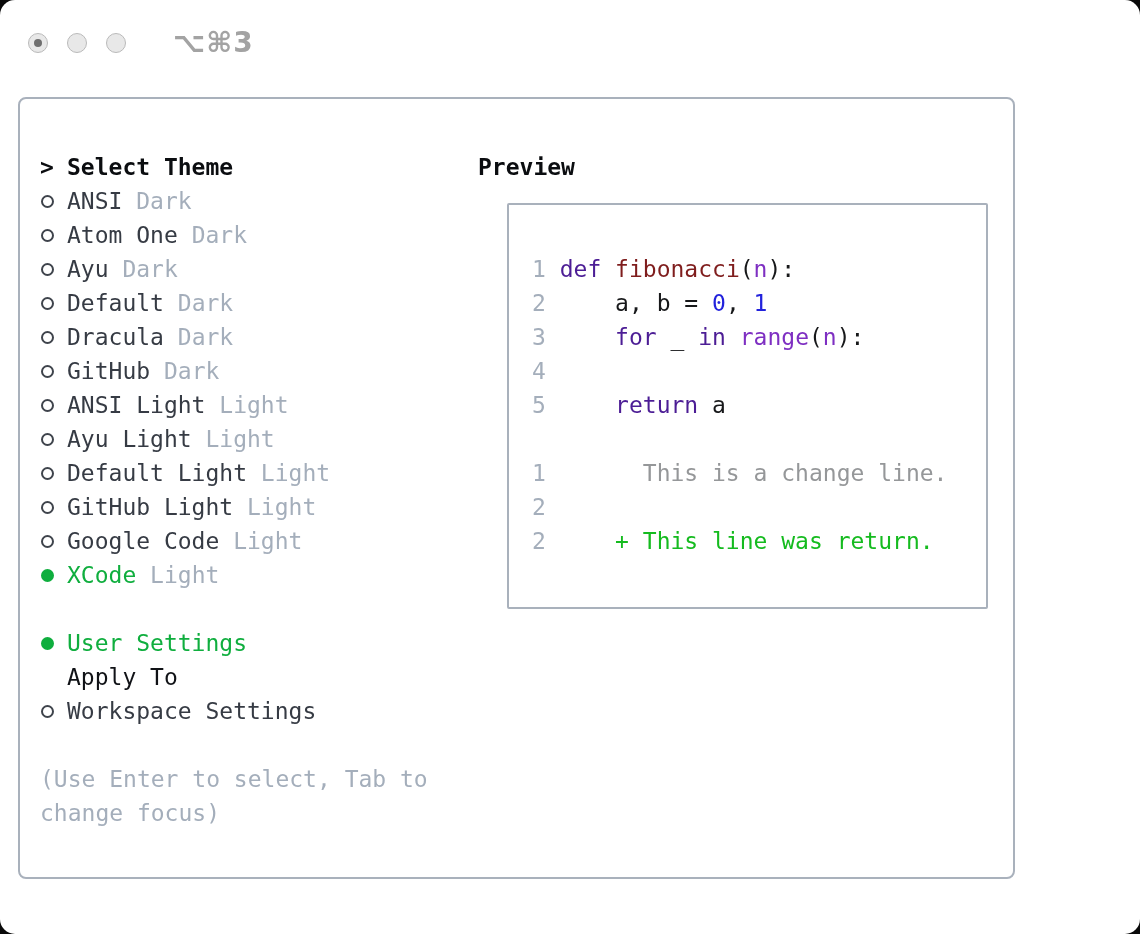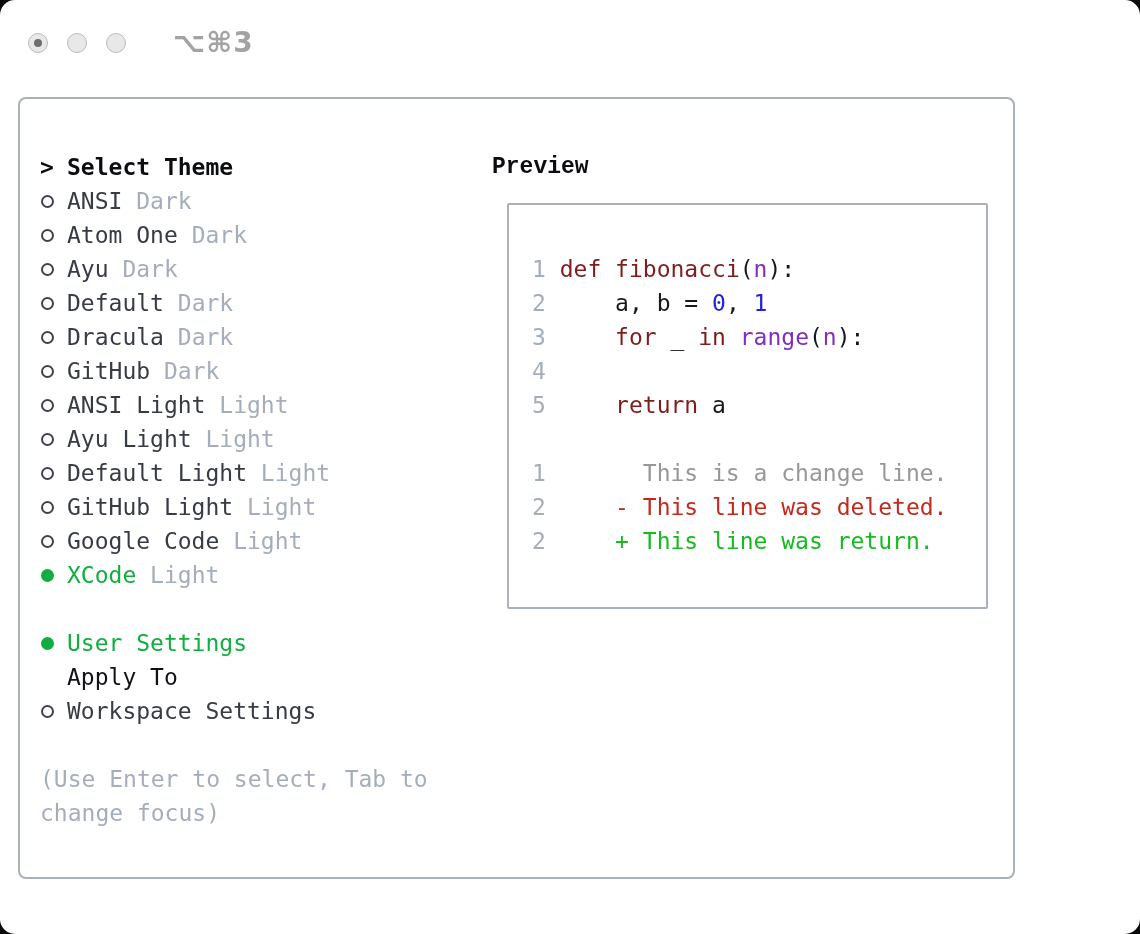--- a/index.html
+++ b/index.html
@@ -40,31 +40,31 @@
   .radio.sel { background:#0fae3e; border-color:#0fae3e; }
   .prompt { color:#0b0d10; font-weight:bold; }
   .hdr { color:#0b0d10; font-weight:bold; }
   .subhdr { color:#101216; }
   .item-name { color:#363b44; }
   .item-name.sel { color:#0fae3e; }
   .item-tag { color:#a4aebb; }
   .muted { color:#a4aebb; }
   
   .preview-hdr {
-    position:absolute; left:472px; top:51px; height:34px;
-    display:flex; align-items:center; font-size:23px;font-family:Liberation Mono, monospace;
+    position:absolute; left:458px; top:51px; height:34px;
+    display:flex; align-items:center; font-size:23px;
   }
   .preview-box {
     position:absolute; left:487px; top:104px; width:481px; height:406px;
     border:2px solid #a9b1bc; border-radius:2px; background:#fff;
     padding:47px 0 0 23px; overflow:hidden;
   }
   .code-line { height:34px; display:flex; align-items:center; white-space:pre; font-size:23px; }
   .ln { color:#a4aebb; }
-  .c-kw { color:#7f1d1d; }
+  .c-kw { color:#4c1d95; }
   .c-fn { color:#7f1d1d; }
   .c-nm { color:#2222dc; }
   .c-pm { color:#7e2fc2; }
   .c-pl { color:#17181a; }
   .c-ctx { color:#959799; }
   .c-del { color:#c5291b; }
   .c-add { color:#15bb1f; }
 </style>
 </head>
 <body>
@@ -112,18 +112,18 @@
 
     <div class="preview-box">
 
     <div class="code-line"><span class="ln">1 </span><span class="c-kw">def</span><span class="c-pl"> </span><span class="c-fn">fibonacci</span><span class="c-pl">(</span><span class="c-pm">n</span><span class="c-pl">):</span></div>
         <div class="code-line"><span class="ln">2 </span><span class="c-pl">    a, b = </span><span class="c-nm">0</span><span class="c-pl">, </span><span class="c-nm">1</span></div>
         <div class="code-line"><span class="ln">3 </span><span class="c-pl">    </span><span class="c-kw">for</span><span class="c-pl"> _ </span><span class="c-kw">in</span><span class="c-pl"> </span><span class="c-pm">range</span><span class="c-pl">(</span><span class="c-pm">n</span><span class="c-pl">):</span></div>
         <div class="code-line"><span class="ln">4 </span></div>
         <div class="code-line"><span class="ln">5 </span><span class="c-pl">    </span><span class="c-kw">return</span><span class="c-pl"> a</span></div>
         <div class="code-line"><span class="ln"></span></div>
         <div class="code-line"><span class="ln">1 </span><span class="c-ctx">      This is a change line.</span></div>
-        <div class="code-line"><span class="ln">2 </span><span class="c-pl">    </span><span class="c-del">- This line was deleted.</span></div>
+        <div class="code-line"><span class="ln">2 </span><span class="c-pl">    </span></div>
         <div class="code-line"><span class="ln">2 </span><span class="c-pl">    </span><span class="c-add">+ This line was return.</span></div>
       </div>
 
   </div>
 </div>
 
 </body></html>

